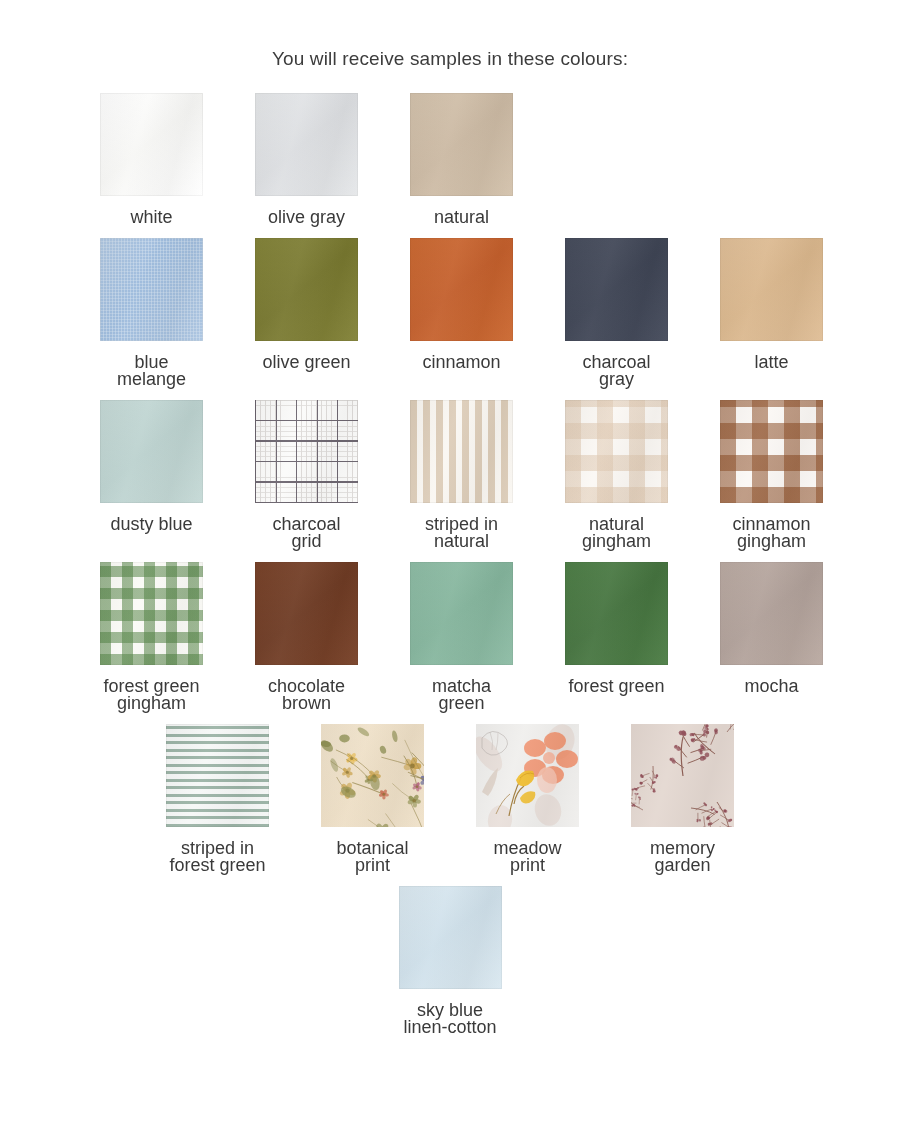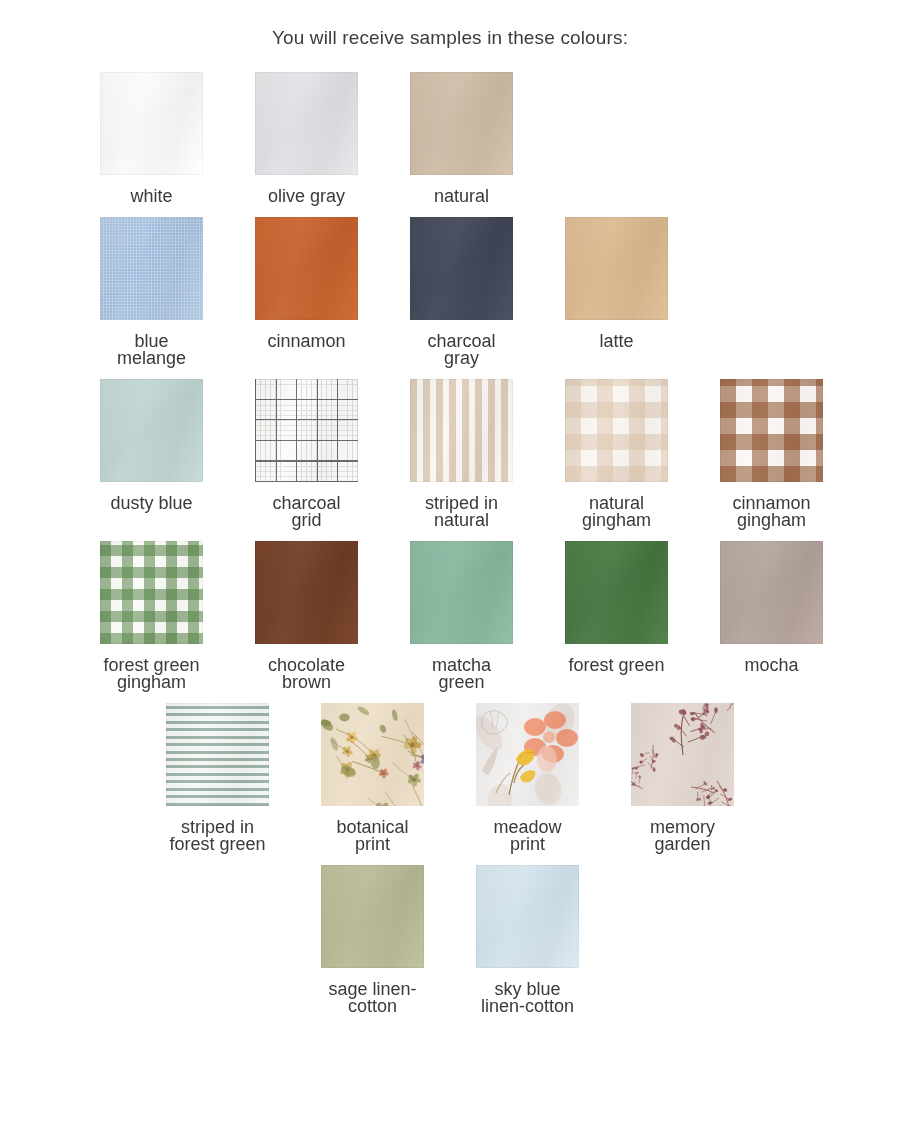--- a/index.html
+++ b/index.html
@@ -23,21 +23,21 @@
     position: relative;
     background: #ffffff;
   }
 
   .heading {
     text-align: center;
     font-size: 19px;
     font-weight: 400;
     color: #3c3c3c;
     letter-spacing: 0.15px;
-    padding-top: 26px;
+    padding-top: 47px;
     margin: 0 0 22px 0;
     line-height: 24px;
   }
 
   .grid-wrap {
     padding: 0 74px;
   }
 
   .row {
     display: flex;
@@ -150,20 +150,24 @@
         <div class="cell">
           <div class="swatch light-edge" style="background: linear-gradient(140deg, rgb(212, 195, 173) 0%, rgb(203, 185, 163) 48%, rgb(212, 195, 173) 100%);"></div>
           <div class="label">natural</div>
         </div>
       </div>
       <div class="row">
         <div class="cell">
           <div class="swatch light-edge" style="background: repeating-linear-gradient(90deg, rgba(220, 231, 242, 0.4) 0px, rgba(220, 231, 242, 0.4) 1px, transparent 1px, transparent 3px), repeating-linear-gradient(0deg, rgba(220, 231, 242, 0.333) 0px, rgba(220, 231, 242, 0.333) 1px, transparent 1px, transparent 3px), linear-gradient(120deg, rgba(220, 231, 242, 0.333) 0%, transparent 40%, rgba(220, 231, 242, 0.267) 100%) rgb(156, 186, 220);"></div>
           <div class="label">blue
 melange</div>
+        </div>
+        <div class="cell">
+          <div class="swatch light-edge" style="background: linear-gradient(140deg, rgb(132, 132, 58) 0%, rgb(119, 119, 47) 48%, rgb(132, 132, 58) 100%);"></div>
+          <div class="label">olive green</div>
         </div>
         <div class="cell">
           <div class="swatch light-edge" style="background: linear-gradient(140deg, rgb(204, 106, 51) 0%, rgb(195, 95, 44) 48%, rgb(204, 106, 51) 100%);"></div>
           <div class="label">cinnamon</div>
         </div>
         <div class="cell">
           <div class="swatch light-edge" style="background: linear-gradient(140deg, rgb(71, 77, 93) 0%, rgb(62, 68, 84) 48%, rgb(71, 77, 93) 100%);"></div>
           <div class="label">charcoal
 gray</div>
         </div>
@@ -590,25 +594,20 @@
                 <circle cx="10.3" cy="-44.9" r="2.0" fill="#8f4b55" opacity="0.64" stroke="none"></circle>
               </g>
             </svg>
           </div>
           <div class="label">memory
 garden</div>
         </div>
       </div>
       <div class="row centered">
         <div class="cell">
-          <div class="swatch light-edge" style="background: linear-gradient(140deg, rgb(191, 193, 158) 0%, rgb(181, 183, 147) 48%, rgb(191, 193, 158) 100%);"></div>
-          <div class="label">sage linen-
-cotton</div>
-        </div>
-        <div class="cell">
           <div class="swatch light-edge" style="background: linear-gradient(140deg, rgb(219, 233, 241) 0%, rgb(207, 224, 234) 48%, rgb(219, 233, 241) 100%);"></div>
           <div class="label">sky blue
 linen-cotton</div>
         </div>
       </div>
     </div>
 
 </div>
 
 </body></html>

